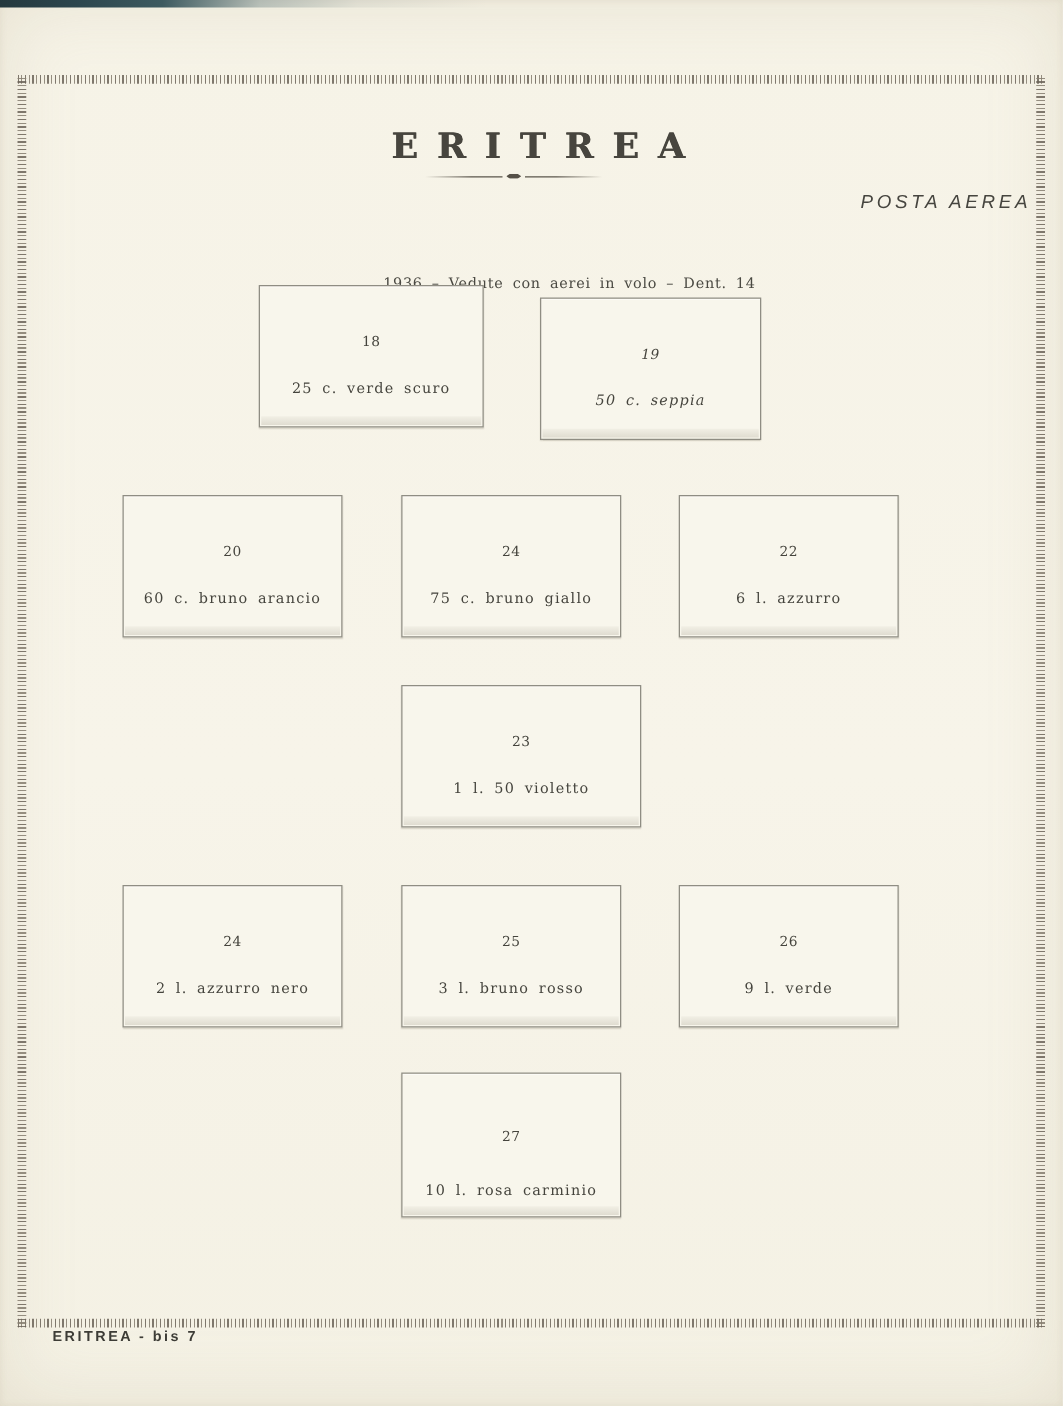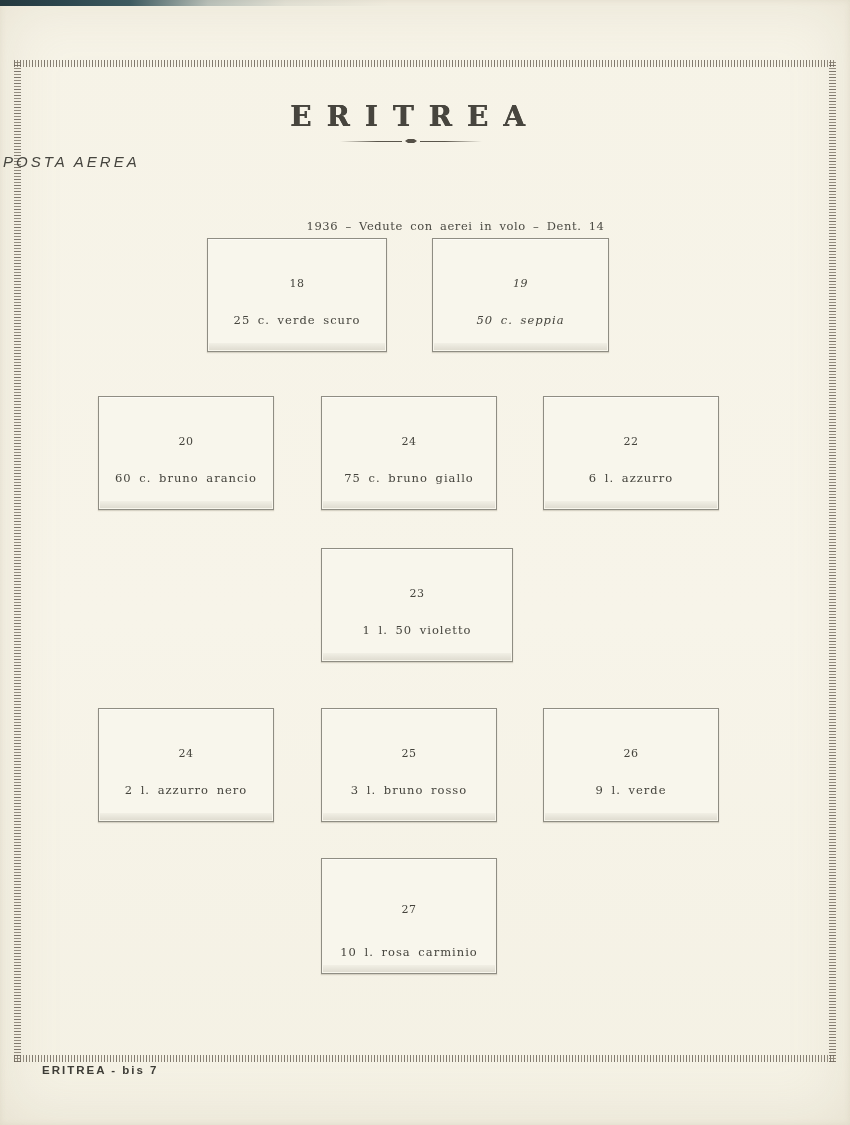--- a/index.html
+++ b/index.html
@@ -51,21 +51,21 @@
 
   .title {
     position: absolute;
     left: 0; top: 100px;
     width: 822px;
     text-align: center;
     font-family: "DejaVu Serif", serif;
     font-size: 28px;
     font-weight: bold;
     letter-spacing: 15px;
-    padding-left: 4px;
+    padding-left: 27px;
     color: #47453e;
     text-shadow: 0.4px 0 0 #47453e;
   }
   .title-rule {
     position: absolute;
     left: 0; top: 139px;
     width: 822px;
     display: flex;
     align-items: center;
     justify-content: center;
@@ -78,21 +78,21 @@
   .title-rule .ornament {
     width: 12px; height: 4px;
     margin: 0 3px;
     background: #555047;
     clip-path: polygon(0 50%, 25% 0, 75% 0, 100% 50%, 75% 100%, 25% 100%);
   }
   .subtitle {
     position: absolute;
     left: 0; top: 153px;
     width: 822px;
-    text-align: left;
+    text-align: right;
     font-family: "Liberation Sans", sans-serif;
     font-style: italic;
     font-size: 15px;
     letter-spacing: 3px;
     padding-left: 3px;
     color: #46453f;
   }
   .series-heading {
     position: absolute;
     left: 0; top: 219px;
@@ -129,21 +129,21 @@
     position: absolute;
     left: 0; top: 74px;
     width: 100%;
     text-align: center;
     font-size: 11.5px;
     letter-spacing: 1px;
     word-spacing: 3px;
     color: #45443d;
   }
   
-  .b18 { left: 207px; top: 238px; width: 178px; height: 112px; }
+  .b18 { left: 207px; top: 228px; width: 178px; height: 112px; }
   .b19 { left: 432px; top: 238px; width: 175px; height: 112px; font-style: italic; }
   .b20 { left:  98px; top: 396px; width: 174px; height: 112px; }
   .b21 { left: 321px; top: 396px; width: 174px; height: 112px; }
   .b22 { left: 543px; top: 396px; width: 174px; height: 112px; }
   .b23 { left: 321px; top: 548px; width: 174px; height: 112px; padding-left: 16px; }
   .b24 { left:  98px; top: 708px; width: 174px; height: 112px; }
   .b25 { left: 321px; top: 708px; width: 174px; height: 112px; }
   .b26 { left: 543px; top: 708px; width: 174px; height: 112px; }
   .b27 { left: 321px; top: 858px; width: 174px; height: 114px; }
   .b27 .stamp-number { top: 44px; }

